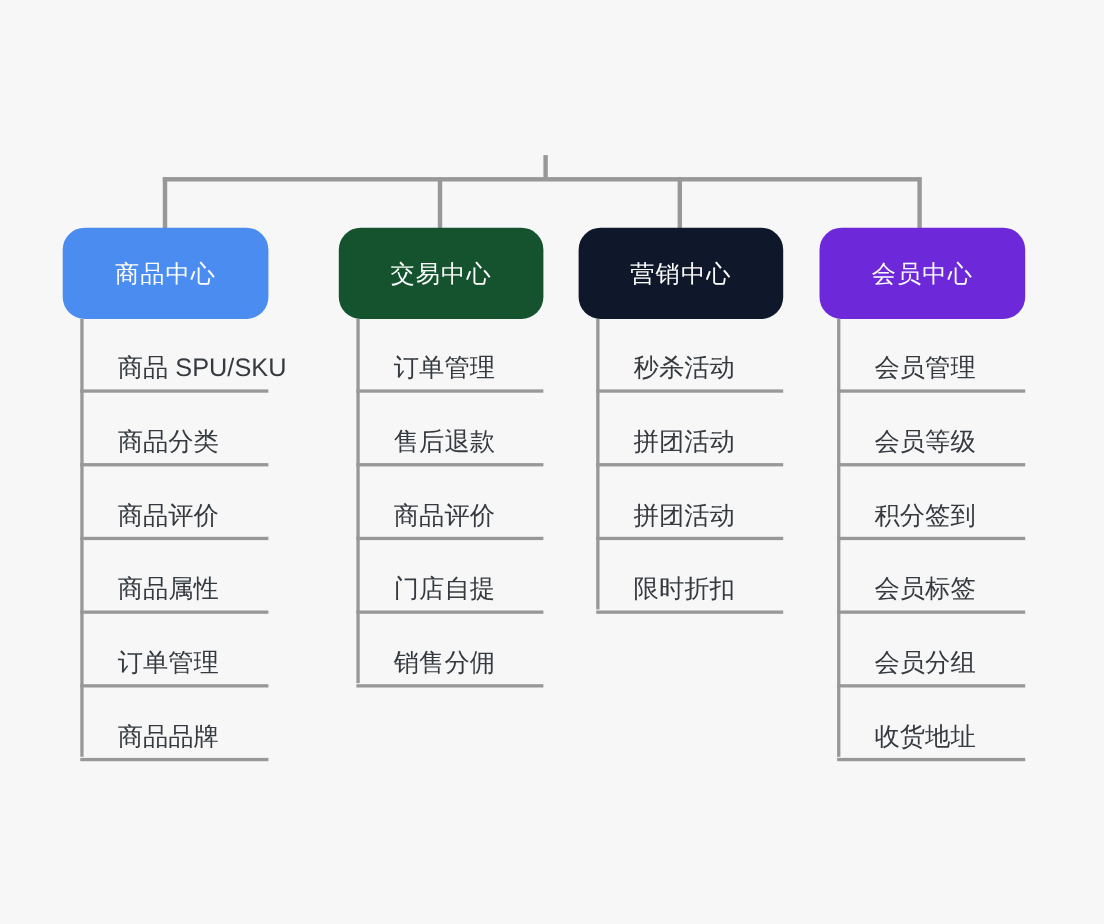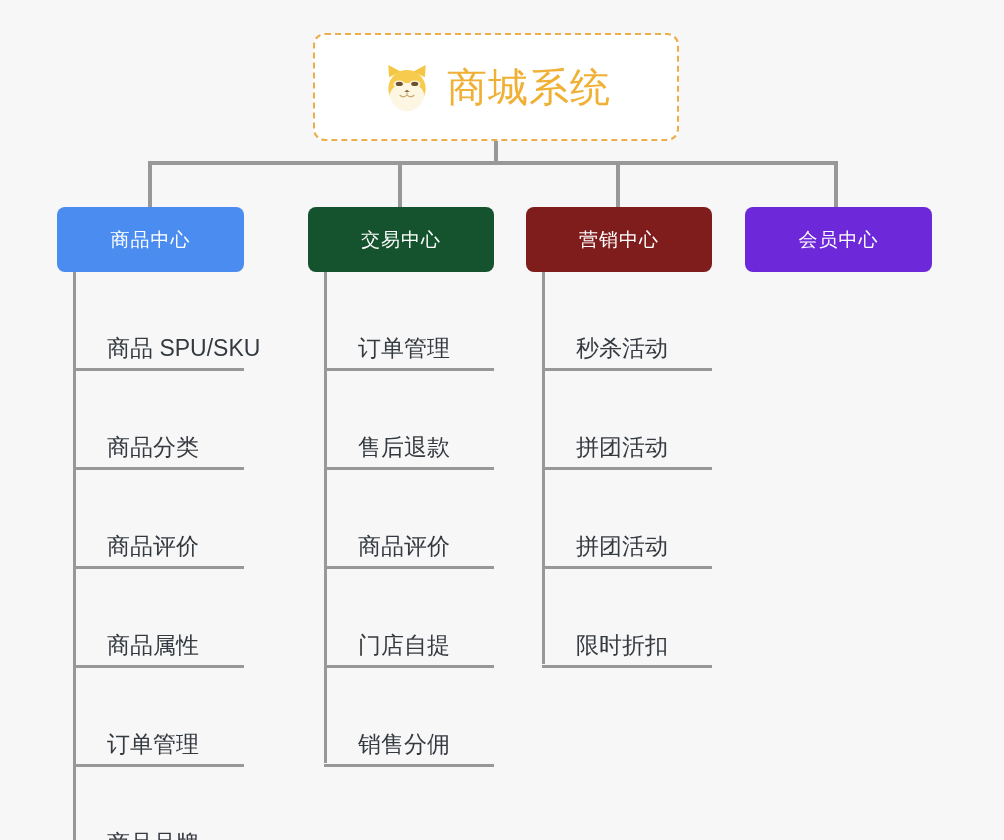--- a/index.html
+++ b/index.html
@@ -72,27 +72,27 @@
     width: 4px;
     height: 47px;
   }
 
   
   .column {
     position: absolute;
     top: 207px;
   }
   .col-header {
-    height: 65px;
-    border-radius: 8px;
+    height: 83px;
+    border-radius: 20px;
     display: flex;
     align-items: center;
     justify-content: center;
     color: #ffffff;
-    font-size: 19px;
+    font-size: 22px;
     line-height: 1;
     letter-spacing: 1px;
     white-space: nowrap;
   }
 
   
   .leaf-list {
     position: relative;
     margin-left: 16px;
     padding-left: 0;
@@ -102,64 +102,39 @@
     position: absolute;
     left: 0;
     top: 0;
     bottom: 4px;
     width: 3px;
     background: #989898;
   }
 
   .leaf-item {
     position: relative;
-    height: 99px;
+    height: 67px;
     box-sizing: border-box;
     display: flex;
     align-items: flex-end;
     border-bottom: 3px solid #989898;
   }
   .leaf-label {
     font-size: 23px;
     line-height: 1;
     color: #353a40;
     padding: 0 16px 8px 34px;
     white-space: nowrap;
   }
 </style>
 </head>
 <body>
 
 <div id="mindmap">
 
-  <div class="root-node">
-    <svg class="root-emoji" viewBox="0 0 64 64">
-
-      <path d="M10 20 L9 5 L24 13 Z" fill="#f5c544"></path>
-      <path d="M54 20 L55 5 L40 13 Z" fill="#f5c544"></path>
-
-      <circle cx="32" cy="34" r="23" fill="#f7cb4d"></circle>
-
-      <path d="M10 36 a22 22 0 0 0 44 0 a22 26 0 0 1 -44 0 Z" fill="#fdf6e3"></path>
-      <ellipse cx="32" cy="42" rx="21" ry="15" fill="#fdf6e3"></ellipse>
-
-      <ellipse cx="22.5" cy="28.5" rx="7" ry="4.6" fill="#fdf6e3"></ellipse>
-      <ellipse cx="41.5" cy="28.5" rx="7" ry="4.6" fill="#fdf6e3"></ellipse>
-
-      <ellipse cx="22.5" cy="28.2" rx="4.4" ry="2.6" fill="#6b5230"></ellipse>
-      <ellipse cx="41.5" cy="28.2" rx="4.4" ry="2.6" fill="#6b5230"></ellipse>
-
-      <path d="M32 35.5 l-3.4 2.6 h6.8 Z" fill="#8a6a3a"></path>
-
-      <path d="M32 38.4 v3.2" stroke="#c9a86b" stroke-width="1.3" fill="none"></path>
-      <path d="M32 41.6 q-5 5 -9 0" stroke="#c9a86b" stroke-width="1.4" fill="none"></path>
-      <path d="M32 41.6 q5 5 9 0" stroke="#c9a86b" stroke-width="1.4" fill="none"></path>
-    </svg>
-    <span class="root-title">商城系统</span>
-  </div>
 
   <div class="conn conn-stem"></div>
   <div class="conn conn-bus"></div>
   <div class="conn conn-drop" style="left:148px;"></div>
   <div class="conn conn-drop" style="left:398px;"></div>
   <div class="conn conn-drop" style="left:616px;"></div>
   <div class="conn conn-drop" style="left:834px;"></div>
 
   <div class="column" style="left:57px;width:187px;">
     <div class="col-header" style="background: rgb(74, 140, 240);">
@@ -204,21 +179,21 @@
       <div class="leaf-item">
           <span class="leaf-label">门店自提</span>
         </div>
       <div class="leaf-item">
           <span class="leaf-label">销售分佣</span>
         </div>
     </div>
   </div>
 
   <div class="column" style="left:526px;width:186px;">
-    <div class="col-header" style="background: #7f1d1d;">
+    <div class="col-header" style="background: #0f172a;">
       <span>营销中心</span>
     </div>
     <div class="leaf-list">
       <div class="leaf-item">
           <span class="leaf-label">秒杀活动</span>
         </div>
       <div class="leaf-item">
           <span class="leaf-label">拼团活动</span>
         </div>
       <div class="leaf-item">
@@ -227,15 +202,35 @@
       <div class="leaf-item">
           <span class="leaf-label">限时折扣</span>
         </div>
     </div>
   </div>
 
   <div class="column" style="left:745px;width:187px;">
     <div class="col-header" style="background: #6d28d9;">
       <span>会员中心</span>
     </div>
+    <div class="leaf-list">
+      <div class="leaf-item">
+          <span class="leaf-label">会员管理</span>
+        </div>
+      <div class="leaf-item">
+          <span class="leaf-label">会员等级</span>
+        </div>
+      <div class="leaf-item">
+          <span class="leaf-label">积分签到</span>
+        </div>
+      <div class="leaf-item">
+          <span class="leaf-label">会员标签</span>
+        </div>
+      <div class="leaf-item">
+          <span class="leaf-label">会员分组</span>
+        </div>
+      <div class="leaf-item">
+          <span class="leaf-label">收货地址</span>
+        </div>
+    </div>
   </div>
 
 </div>
 
 </body></html>

